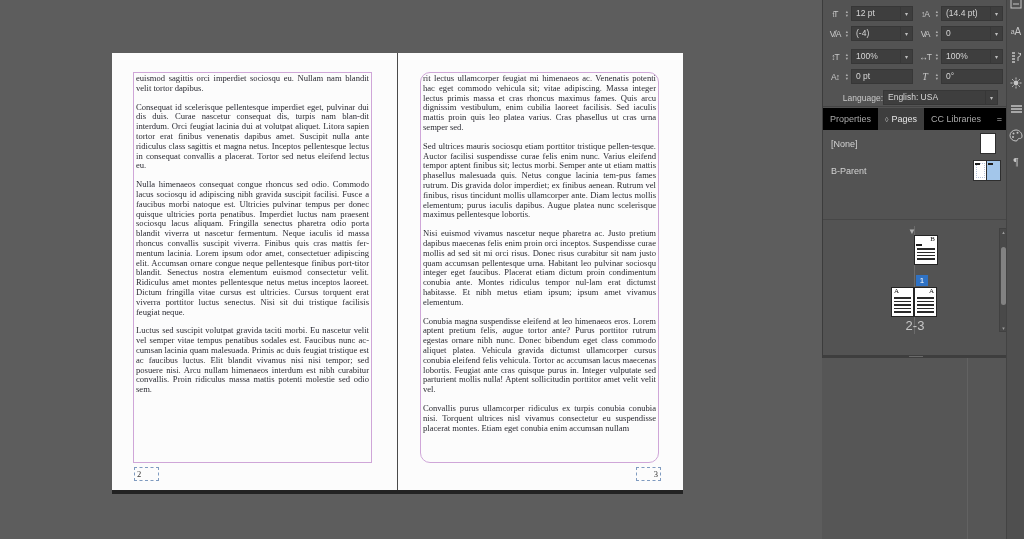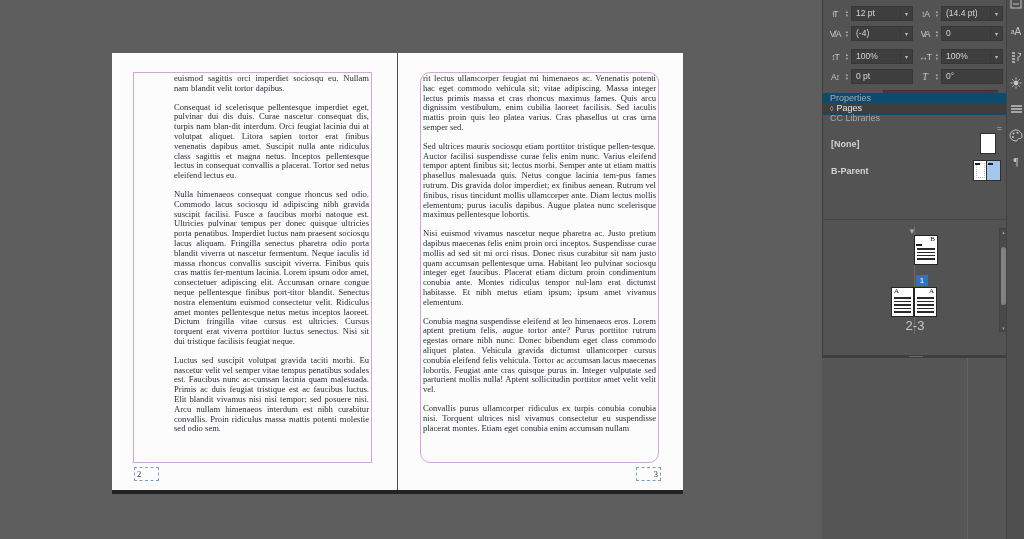--- a/index.html
+++ b/index.html
@@ -8,21 +8,21 @@
 
   
   .spread{position:absolute;left:112px;top:53px;width:571px;height:437px;background:#fcfcfc;
           box-shadow:0 4px 0 rgba(25,25,25,.85);}
   .spine{position:absolute;left:285px;top:0;width:1px;height:437px;background:#4a4a4a;}
   .tframe{position:absolute;width:239px;height:391px;border:1px solid #cfa6d8;box-sizing:border-box;}
   .tframe .inner{height:100%;overflow:hidden;padding:1px 2px;box-sizing:border-box;
       font-family:"Liberation Serif",serif;font-size:8.6px;line-height:9.8px;color:#2b2b33;
       text-align:justify;}
   .tframe p{margin:0 0 9px 0;}
-  .tf-left{left:21px;top:19px;padding-left:38px;}
+  .tf-left{left:21px;top:19px;}
   .tf-right{left:308px;top:19px;border-radius:10px;}
   .pagenum{position:absolute;top:414px;width:25px;height:14px;border:1px dashed #7f9bc0;
       font-family:"Liberation Serif",serif;font-size:8.5px;color:#333;line-height:13px;
       padding:0 2px;box-sizing:border-box;}
   .pn-left{left:22px;text-align:left;}
   .pn-right{left:524px;text-align:right;}
 
   
   .panel{position:absolute;left:822px;top:0;width:184px;height:358px;background:#535353;
          border-left:1px solid #3c3c3c;box-sizing:border-box;}
@@ -34,28 +34,28 @@
            font-size:4.5px;line-height:4px;color:#b2b2b2;flex:none;}
   .field{flex:1;height:15px;background:#3e3e3e;border:1px solid #373737;color:#d6d6d6;
          font-size:8.5px;line-height:13px;padding-left:4px;box-sizing:border-box;white-space:nowrap;overflow:hidden;}
   .chev{width:12px;height:15px;background:#3e3e3e;border:1px solid #373737;border-left:none;
         color:#bdbdbd;font-size:6px;line-height:14px;text-align:center;flex:none;box-sizing:border-box;}
   .langrow{position:absolute;top:89px;left:0;width:184px;height:17px;display:flex;align-items:center;}
   .langlabel{width:60px;text-align:right;font-size:8.5px;color:#c9c9c9;box-sizing:border-box;}
   .cdivider{position:absolute;left:0;top:106px;width:184px;height:1px;background:#444;}
 
   
-  .tabbar{position:absolute;left:0;top:93px;width:184px;height:22px;background:#0c4a6e;display:flex;align-items:stretch;flex-direction:column;}
+  .tabbar{position:absolute;left:0;top:108px;width:184px;height:22px;background:#000000;display:flex;align-items:stretch;}
   .tab{font-size:9px;color:#a9a9a9;padding:0 7px;display:flex;align-items:center;gap:3px;white-space:nowrap;}
   .tab.active{background:#3e3e3e;color:#e6e6e6;}
   .tab .cyc{font-size:7px;color:#bdbdbd;}
   .tabmenu{margin-left:auto;color:#c4c4c4;font-size:9px;display:flex;align-items:center;padding:0 5px;letter-spacing:0;}
 
   
-  .plist{position:absolute;left:0;top:130px;width:184px;font-weight:bold;}
+  .plist{position:absolute;left:0;top:130px;width:184px;}
   .prow{height:27px;display:flex;align-items:center;padding-left:8px;font-size:9px;color:#d2d2d2;position:relative;}
   .thumb-single{position:absolute;right:12px;top:4px;width:14px;height:19px;background:#fff;box-shadow:0 0 0 1px #2e2e2e;}
   .thumb-spread{position:absolute;right:7px;top:4px;display:flex;}
   .tpage{width:13px;height:19px;background:#fff;box-shadow:0 0 0 1px #2e2e2e;position:relative;box-sizing:border-box;}
   .tpage .marg{position:absolute;inset:2px;border:1px dotted #b4c2da;}
   .tpage.blue{background:#a3c6ea;}
   .tpage .dash{position:absolute;left:1px;top:2px;width:5px;height:2px;background:#1d1d1d;}
   .listsep{position:absolute;left:0;top:219px;width:184px;height:1px;background:#474747;}
 
   

